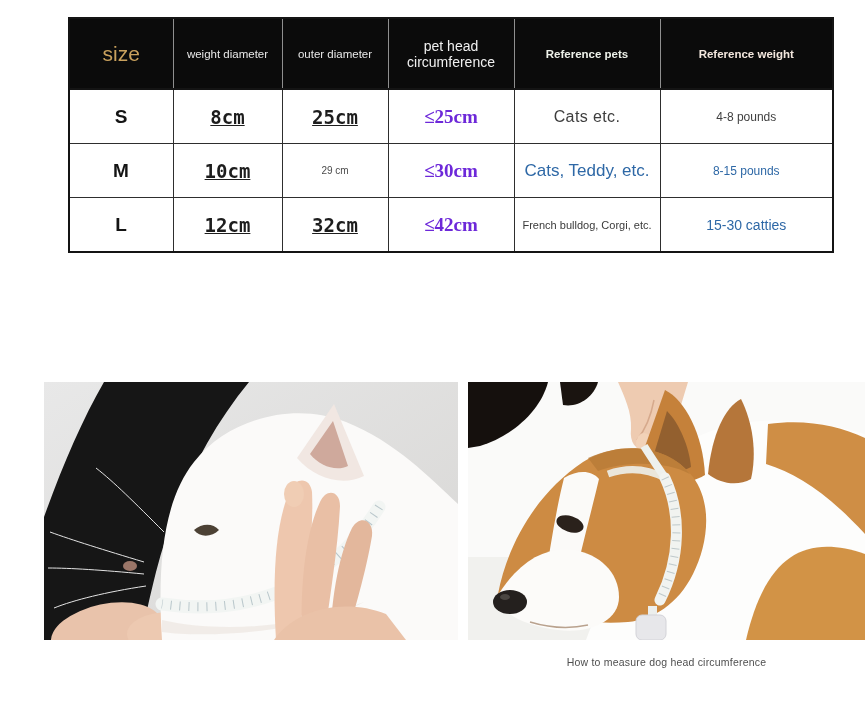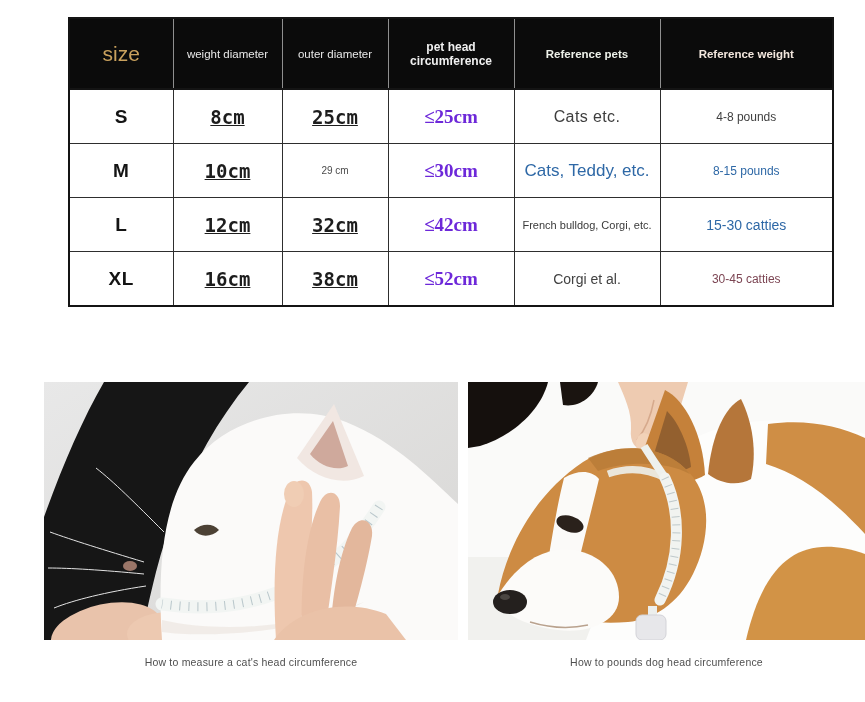--- a/index.html
+++ b/index.html
@@ -9,21 +9,21 @@
   
   table.size-table{position:absolute;left:68px;top:17px;width:764px;
         border-collapse:collapse;table-layout:fixed;border:2px solid #141414;}
   .size-table th,.size-table td{padding:0;text-align:center;vertical-align:middle;overflow:hidden;}
   .size-table th{height:69px;background:#0b0b0b;border-left:1px solid #8f8f8f;border-bottom:2px solid #141414;}
   .size-table th:first-child{border-left:none;}
   .size-table td{height:53px;border:1.5px solid #2e2e2e;background:#ffffff;}
 
   .h-size{color:#c9a15d;font-size:21px;font-weight:500;}
   .h-std{color:#e8e8e8;font-size:11.5px;font-weight:400;}
-  .h-head{color:#f0f0f0;font-size:12px;font-weight:700;}
+  .h-head{color:#f0f0f0;font-size:14px;font-weight:400;}
   .h-pets{color:#eef2ea;font-size:11.5px;font-weight:600;}
   .h-wt{color:#f3e7de;font-size:11.5px;font-weight:600;}
 
   .sz{font-weight:bold;font-size:19px;color:#141414;letter-spacing:.5px;}
   .val{font-family:"DejaVu Sans Mono",monospace;font-weight:bold;font-size:19px;color:#1d1d1d;text-decoration:underline;}
   .val-plain{font-family:"Liberation Sans",sans-serif;font-weight:400;font-size:10px;color:#4c4c4c;}
   .leq{font-family:Liberation Serif, serif;font-weight:bold;font-size:19px;color:#6d28d9;}
   .pets-lg{font-size:16px;color:#3d3d3d;letter-spacing:.4px;}
   .pets-blue{font-size:17px;color:#2e68a6;}
   .pets-xs{font-size:11px;color:#3a3a3a;}
@@ -85,28 +85,20 @@
         <td class="pets-blue">Cats, Teddy, etc.</td>
         <td class="wt-sm-blue">8-15 pounds</td>
       </tr>
       <tr>
         <td class="sz">L</td>
         <td class="val">12cm</td>
         <td class="val">32cm</td>
         <td class="leq">≤42cm</td>
         <td class="pets-xs">French bulldog, Corgi, etc.</td>
         <td class="wt-md-blue">15-30 catties</td>
-      </tr>
-      <tr>
-        <td class="sz">XL</td>
-        <td class="val">16cm</td>
-        <td class="val">38cm</td>
-        <td class="leq">≤52cm</td>
-        <td class="pets-md">Corgi et al.</td>
-        <td class="wt-maroon">30-45 catties</td>
       </tr>
     </tbody>
   </table>
 
   <div class="fig fig-cat">
     <svg viewBox="0 0 414 258" preserveAspectRatio="none">
       <defs>
         <linearGradient id="catBg" x1="0" y1="0" x2="1" y2="1">
           <stop offset="0" stop-color="#e8e8e8"></stop>
             <stop offset="1" stop-color="#d7d6d4"></stop>
@@ -185,16 +177,15 @@
       <path d="M176,64 C186,80 192,88 197,96" stroke="#eef1ee" stroke-width="8" fill="none"></path>
       <path d="M140,92 C160,85 180,87 197,96" stroke="#edf0ec" stroke-width="7" fill="none" opacity="0.9"></path>
       <path d="M197,96 C213,130 213,176 192,218" stroke="#f1f3f0" stroke-width="11" fill="none" stroke-linecap="round"></path>
       <path d="M197,96 C213,130 213,176 192,218" stroke="#a9b6ba" stroke-width="8" fill="none" stroke-dasharray="1 7" opacity="0.7"></path>
 
       <rect x="180" y="224" width="9" height="14" fill="#eceeec"></rect>
       <rect x="168" y="233" width="30" height="25" rx="6" fill="#e7e7ea" stroke="#d3d3d8"></rect>
     </svg>
   </div>
 
-  <div class="caption cap-cat">How to measure a cat's head circumference</div>
-  <div class="caption cap-dog">How to pounds dog head circumference</div>
+  <div class="caption cap-dog">How to measure dog head circumference</div>
 
 </div>
 
 </body></html>

